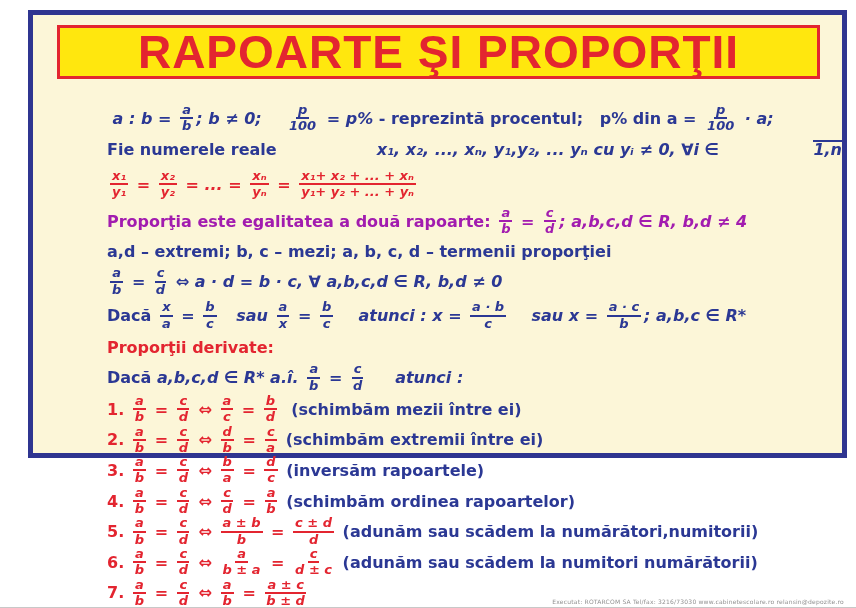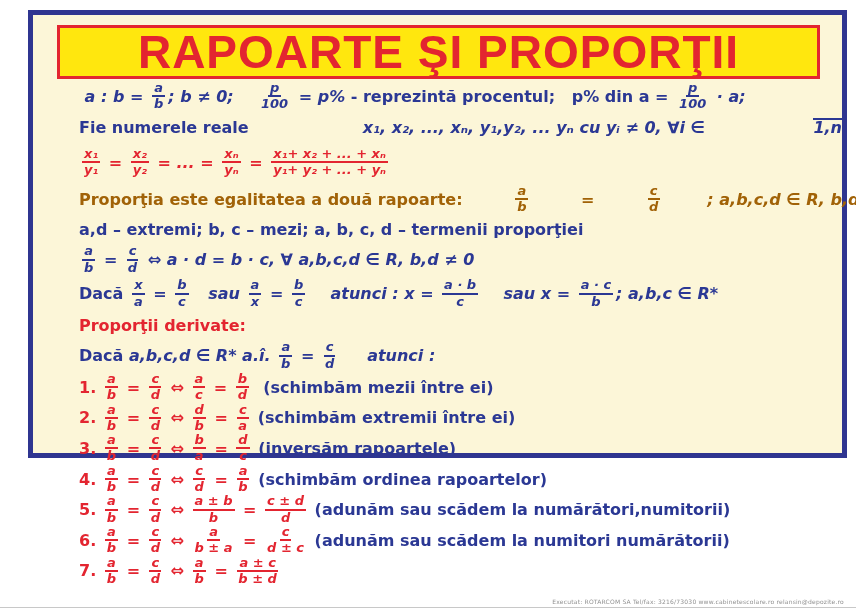--- a/index.html
+++ b/index.html
@@ -15,21 +15,21 @@
   .title-banner{
     margin:10px 22px 0 24px;height:54px;box-sizing:border-box;
     border:3px solid #e32530;background:#ffe70e;
     display:flex;align-items:center;justify-content:center;
   }
   .title-banner .title{
     font-family:"Liberation Sans", sans-serif;
     font-size:46px;font-weight:bold;letter-spacing:1px;color:#e32530;
     line-height:1;white-space:nowrap;
   }
-  #lines{margin-top:0;}
+  #lines{margin-top:22px;padding-left:28px;}
   .line{
     display:flex;align-items:center;padding-left:46px;
     min-height:30px;font-size:16px;font-weight:bold;white-space:pre;
   }
   .line:nth-child(1){min-height:34px}
   .line:nth-child(2){min-height:28px}
   .line:nth-child(3){min-height:42px}
   .line:nth-child(4){min-height:32px}
   .line:nth-child(5){min-height:28px}
   .line:nth-child(6){min-height:33px}
@@ -57,21 +57,21 @@
 <body>
 
 <div class="poster">
   <div class="title-banner">
     <div class="title">RAPOARTE ŞI PROPORŢII</div>
   </div>
   <div id="lines">
       <div class="line" style="color: rgb(43, 56, 148);"><span class="m"> a : b = </span><span class="frac"><span class="num">a</span><span class="den">b</span></span><span class="m">; b ≠ 0;    </span><span class="frac"><span class="num">p</span><span class="den">100</span></span><span class="m"> = p% </span><span class="t">- reprezintă procentul;   p% din a = </span><span class="frac"><span class="num">p</span><span class="den">100</span></span><span class="m"> · a;</span></div>
       <div class="line" style="color: rgb(43, 56, 148); justify-content: space-between;"><span class="t">Fie numerele reale  </span><span class="m">x₁, x₂, ..., xₙ, y₁,y₂, ... yₙ cu yᵢ ≠ 0, ∀i ∈ </span><span class="over">1,n</span></div>
       <div class="line" style="color: rgb(227, 37, 48);"><span class="frac"><span class="num">x₁</span><span class="den">y₁</span></span><span class="m"> = </span><span class="frac"><span class="num">x₂</span><span class="den">y₂</span></span><span class="m"> = ... = </span><span class="frac"><span class="num">xₙ</span><span class="den">yₙ</span></span><span class="m"> = </span><span class="frac"><span class="num">x₁+ x₂ + ... + xₙ</span><span class="den">y₁+ y₂ + ... + yₙ</span></span></div>
-      <div class="line" style="color: #a16207; gap: 44px;"><span class="t">Proporţia este egalitatea a două rapoarte: </span><span class="frac"><span class="num">a</span><span class="den">b</span></span><span class="m"> = </span><span class="frac"><span class="num">c</span><span class="den">d</span></span><span class="m">; a,b,c,d ∈ R, b,d ≠ 4</span></div>
+      <div class="line" style="color: #a21caf;"><span class="t">Proporţia este egalitatea a două rapoarte: </span><span class="frac"><span class="num">a</span><span class="den">b</span></span><span class="m"> = </span><span class="frac"><span class="num">c</span><span class="den">d</span></span><span class="m">; a,b,c,d ∈ R, b,d ≠ 4</span></div>
       <div class="line" style="color: rgb(43, 56, 148);"><span class="t">a,d – extremi; b, c – mezi; a, b, c, d – termenii proporţiei</span></div>
       <div class="line" style="color: rgb(43, 56, 148);"><span class="frac"><span class="num">a</span><span class="den">b</span></span><span class="m"> = </span><span class="frac"><span class="num">c</span><span class="den">d</span></span><span class="m"> ⇔ a · d = b · c, ∀ a,b,c,d ∈ R, b,d ≠ 0</span></div>
       <div class="line" style="color: rgb(43, 56, 148);"><span class="t">Dacă </span><span class="frac"><span class="num">x</span><span class="den">a</span></span><span class="m"> = </span><span class="frac"><span class="num">b</span><span class="den">c</span></span><span class="m">   sau </span><span class="frac"><span class="num">a</span><span class="den">x</span></span><span class="m"> = </span><span class="frac"><span class="num">b</span><span class="den">c</span></span><span class="m">    atunci : x = </span><span class="frac"><span class="num">a · b</span><span class="den">c</span></span><span class="m">    sau x = </span><span class="frac"><span class="num">a · c</span><span class="den">b</span></span><span class="m">; a,b,c ∈ R*</span></div>
       <div class="line" style="color: rgb(227, 37, 48); align-items: center;"><span class="t">Proporţii derivate:</span></div>
       <div class="line" style="color: rgb(43, 56, 148);"><span class="t">Dacă </span><span class="m">a,b,c,d ∈ R* a.î. </span><span class="frac"><span class="num">a</span><span class="den">b</span></span><span class="m"> = </span><span class="frac"><span class="num">c</span><span class="den">d</span></span><span class="m">     atunci :</span></div>
       <div class="line" style="color: rgb(227, 37, 48);"><span class="t">1. </span><span class="frac"><span class="num">a</span><span class="den">b</span></span><span class="m"> = </span><span class="frac"><span class="num">c</span><span class="den">d</span></span><span class="m"> ⇔ </span><span class="frac"><span class="num">a</span><span class="den">c</span></span><span class="m"> = </span><span class="frac"><span class="num">b</span><span class="den">d</span></span><span class="t" style="color: rgb(43, 56, 148);">  (schimbăm mezii între ei)</span></div>
       <div class="line" style="color: rgb(227, 37, 48);"><span class="t">2. </span><span class="frac"><span class="num">a</span><span class="den">b</span></span><span class="m"> = </span><span class="frac"><span class="num">c</span><span class="den">d</span></span><span class="m"> ⇔ </span><span class="frac"><span class="num">d</span><span class="den">b</span></span><span class="m"> = </span><span class="frac"><span class="num">c</span><span class="den">a</span></span><span class="t" style="color: rgb(43, 56, 148);"> (schimbăm extremii între ei)</span></div>
       <div class="line" style="color: rgb(227, 37, 48);"><span class="t">3. </span><span class="frac"><span class="num">a</span><span class="den">b</span></span><span class="m"> = </span><span class="frac"><span class="num">c</span><span class="den">d</span></span><span class="m"> ⇔ </span><span class="frac"><span class="num">b</span><span class="den">a</span></span><span class="m"> = </span><span class="frac"><span class="num">d</span><span class="den">c</span></span><span class="t" style="color: rgb(43, 56, 148);"> (inversăm rapoartele)</span></div>
       <div class="line" style="color: rgb(227, 37, 48);"><span class="t">4. </span><span class="frac"><span class="num">a</span><span class="den">b</span></span><span class="m"> = </span><span class="frac"><span class="num">c</span><span class="den">d</span></span><span class="m"> ⇔ </span><span class="frac"><span class="num">c</span><span class="den">d</span></span><span class="m"> = </span><span class="frac"><span class="num">a</span><span class="den">b</span></span><span class="t" style="color: rgb(43, 56, 148);"> (schimbăm ordinea rapoartelor)</span></div>
       <div class="line" style="color: rgb(227, 37, 48);"><span class="t">5. </span><span class="frac"><span class="num">a</span><span class="den">b</span></span><span class="m"> = </span><span class="frac"><span class="num">c</span><span class="den">d</span></span><span class="m"> ⇔ </span><span class="frac"><span class="num">a ± b</span><span class="den">b</span></span><span class="m"> = </span><span class="frac"><span class="num">c ± d</span><span class="den">d</span></span><span class="t" style="color: rgb(43, 56, 148);"> (adunăm sau scădem la numărători,numitorii)</span></div>

